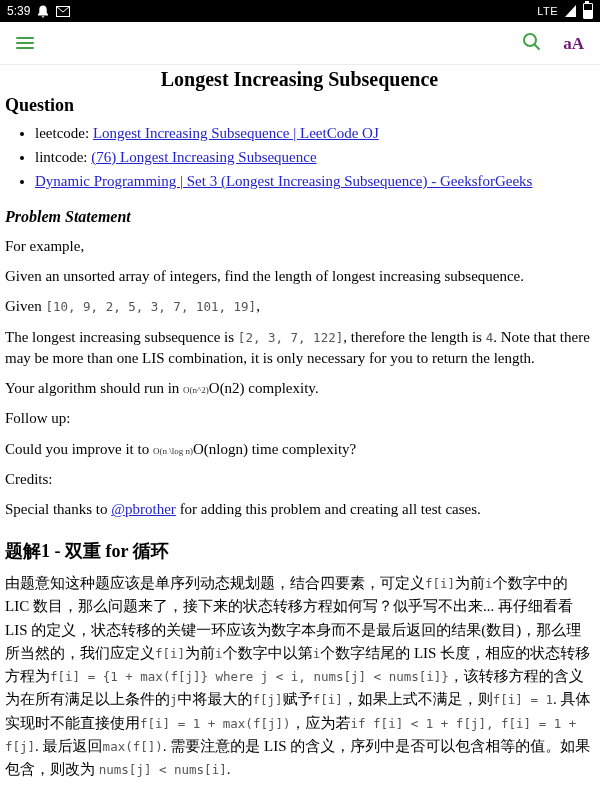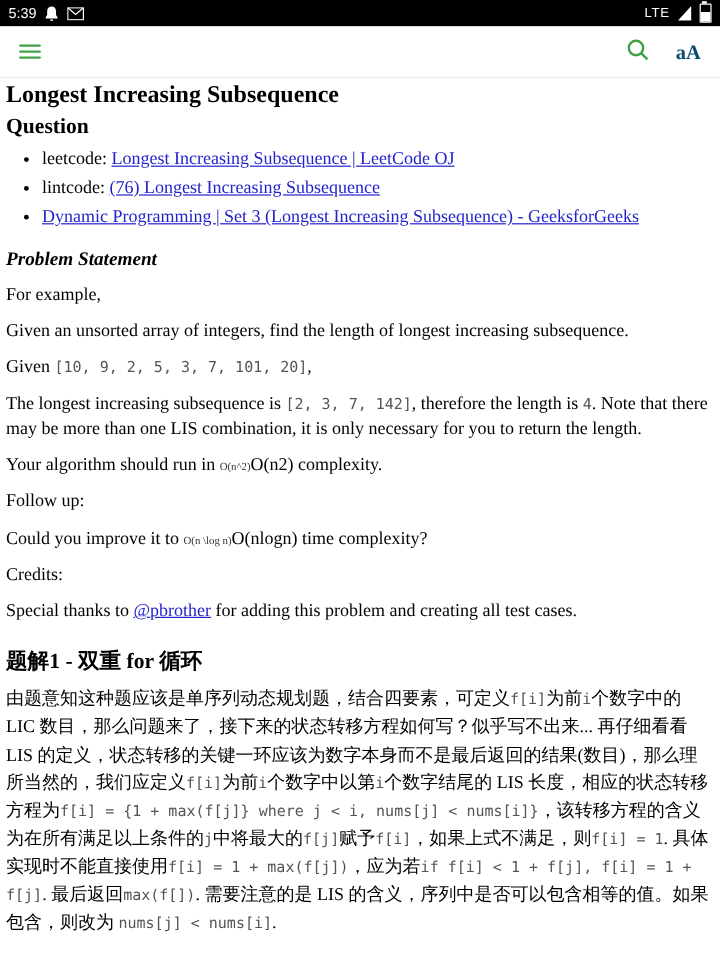--- a/index.html
+++ b/index.html
@@ -22,25 +22,25 @@
   
   .toolbar {
     height:42px; background:#fff; border-bottom:1px solid #ececec;
     display:flex; align-items:center; padding:0 16px; gap:22px;
     position:relative; z-index:2;
   }
   .tb-btn { background:none; border:none; padding:0; cursor:pointer; display:flex; align-items:center; }
   .tb-spacer { flex:1; }
   .hamburger { display:inline-block; }
   .hamburger i { display:block; width:18px; height:2px; background:#43a047; margin:3px 0; border-radius:1px; }
-  .fontglyph { color:#0c4a6e; font-family:"Liberation Serif", serif; font-weight:bold; font-size:17px; line-height:1; }
+  .fontglyph { color:#701a75; font-family:"Liberation Serif", serif; font-weight:bold; font-size:17px; line-height:1; }
 
   
   .content { padding:0 6px 16px 5px; font-size:15px; line-height:1.42; position:relative; z-index:1; }
-  h1 { font-size:20px; margin:3px 0 4px; line-height:1.15; }
+  h1 { font-size:20px; margin:3px 0 4px; line-height:1.15;text-align:center; }
   h2 { font-size:18px; margin:2px 0 6px; line-height:1.2; }
   h3 { font-size:16px; margin:15px 0 6px; line-height:1.2;font-style:italic; }
   h2.zh { margin:20px 0 8px; }
   ul.blist { margin:4px 0 10px; padding-left:30px; }
   ul.blist li { margin:3px 0; }
   p { margin:9px 0; }
   p.bold { font-weight:normal; }
   p.zh-p { line-height:1.55; margin:10px 0 0; }
   a.lnk { color:#2323cc; text-decoration:underline; }
   code { font-family:"DejaVu Sans Mono", monospace; font-size:12.5px; color:#555; }
@@ -101,22 +101,22 @@
   <ul class="blist">
     <li><span>leetcode: <a href="#" class="lnk">Longest Increasing Subsequence | LeetCode OJ</a></span></li>
     <li><span>lintcode: <a href="#" class="lnk">(76) Longest Increasing Subsequence</a></span></li>
     <li><span><a href="#" class="lnk">Dynamic Programming | Set 3 (Longest Increasing Subsequence) - GeeksforGeeks</a></span></li>
   </ul>
 
   <h3>Problem Statement</h3>
 
   <p>For example,</p>
   <p>Given an unsorted array of integers, find the length of longest increasing subsequence.</p>
-  <p>Given <code>[10, 9, 2, 5, 3, 7, 101, 20]</code>,</p>
-  <p>The longest increasing subsequence is <code>[2, 3, 7, 142]</code>, therefore the length is <code>4</code>. Note that there may be more than one LIS combination, it is only necessary for you to return the length.</p>
+  <p>Given <code>[10, 9, 2, 5, 3, 7, 101, 19]</code>,</p>
+  <p>The longest increasing subsequence is <code>[2, 3, 7, 122]</code>, therefore the length is <code>4</code>. Note that there may be more than one LIS combination, it is only necessary for you to return the length.</p>
   <p>Your algorithm should run in <span class="mathsmall">O(n^2)</span>O(n2) complexity.</p>
   <p class="bold">Follow up:</p>
   <p>Could you improve it to <span class="mathsmall">O(n \log n)</span>O(nlogn) time complexity?</p>
   <p class="bold">Credits:</p>
   <p>Special thanks to <a href="#" class="lnk">@pbrother</a> for adding this problem and creating all test cases.</p>
 
   <h2 class="zh">题解1 - 双重 for 循环</h2>
 
   <p class="zh-p">由题意知这种题应该是单序列动态规划题，结合四要素，可定义<code>f[i]</code>为前<code>i</code>个数字中的 LIC 数目，那么问题来了，接下来的状态转移方程如何写？似乎写不出来... 再仔细看看 LIS 的定义，状态转移的关键一环应该为数字本身而不是最后返回的结果(数目)，那么理所当然的，我们应定义<code>f[i]</code>为前<code>i</code>个数字中以第<code>i</code>个数字结尾的 LIS 长度，相应的状态转移方程为<code>f[i] = {1 + max(f[j]} where j &lt; i, nums[j] &lt; nums[i]}</code>，该转移方程的含义为在所有满足以上条件的<code>j</code>中将最大的<code>f[j]</code>赋予<code>f[i]</code>，如果上式不满足，则<code>f[i] = 1</code>. 具体实现时不能直接使用<code>f[i] = 1 + max(f[j])</code>，应为若<code>if f[i] &lt; 1 + f[j], f[i] = 1 + f[j]</code>. 最后返回<code>max(f[])</code>. 需要注意的是 LIS 的含义，序列中是否可以包含相等的值。如果包含，则改为 <code>nums[j] &lt; nums[i]</code>.</p>
 

